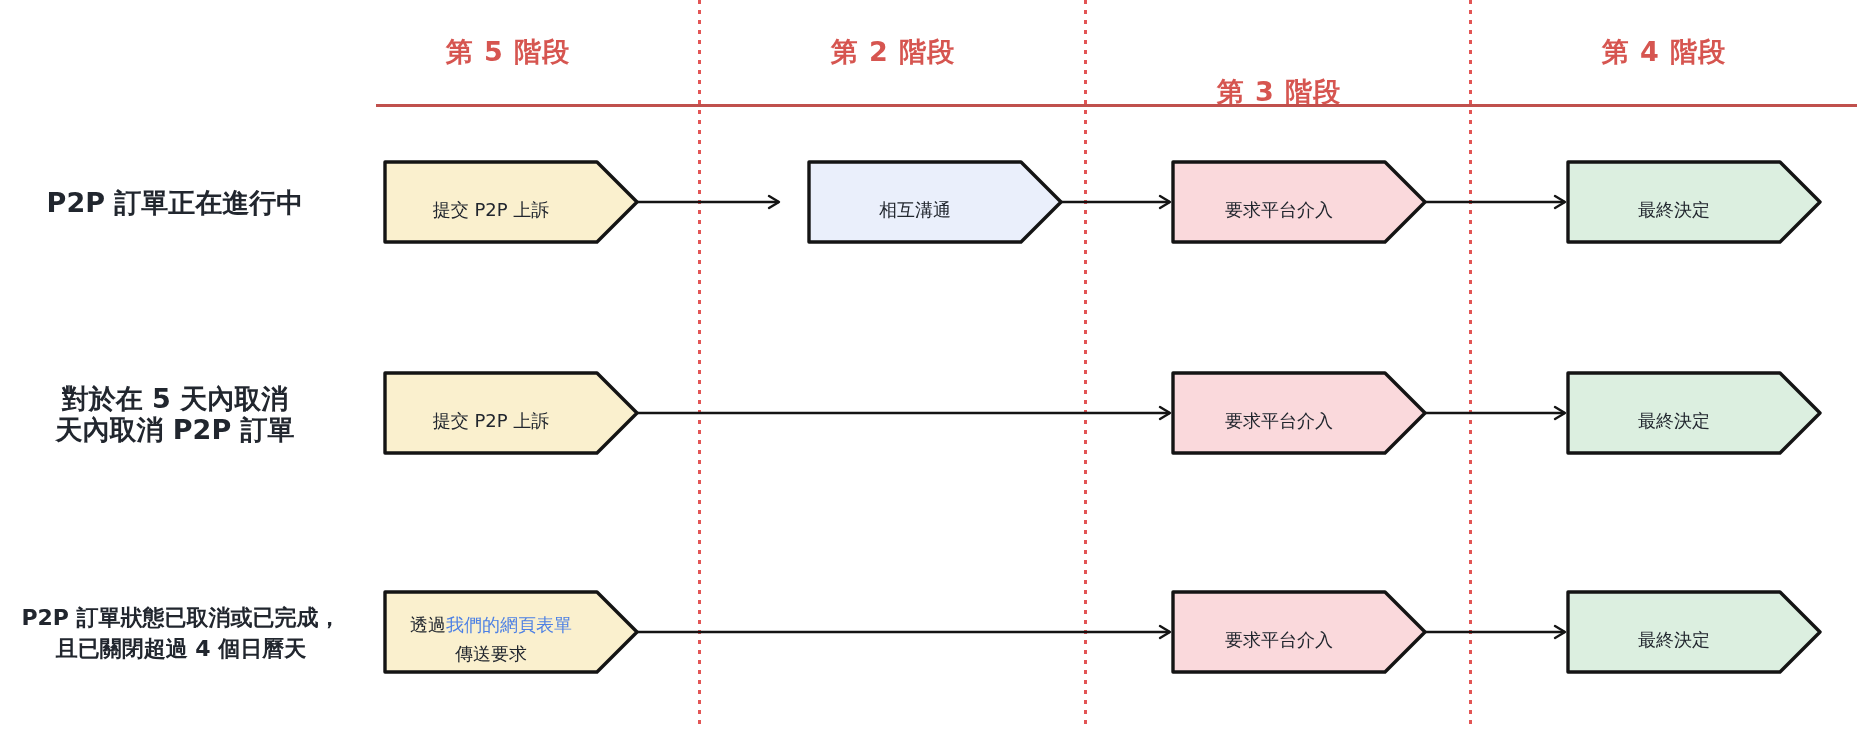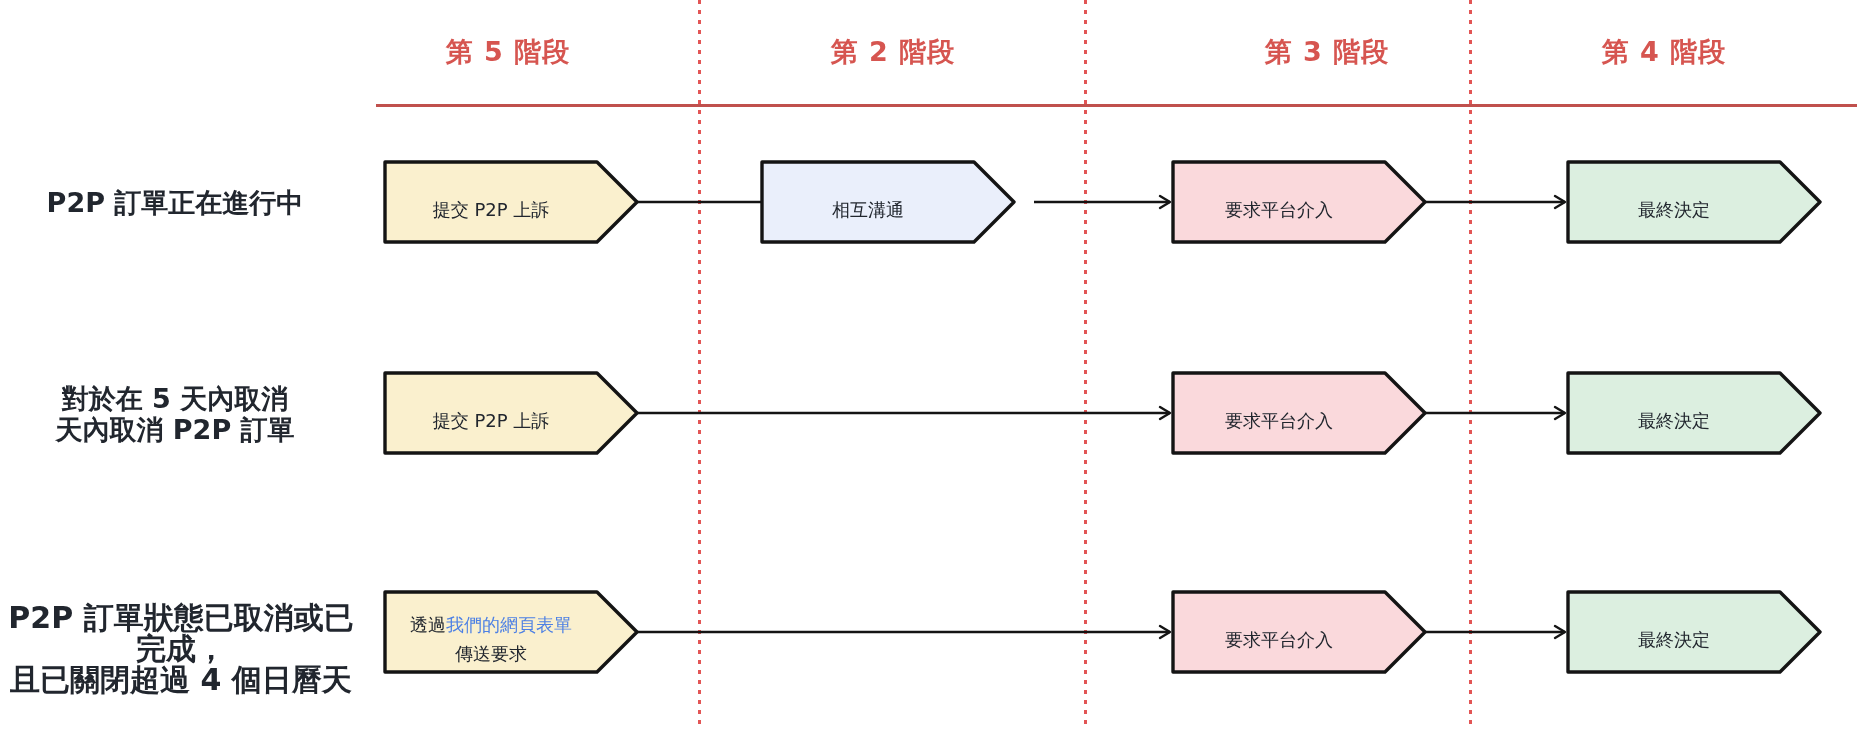--- a/index.html
+++ b/index.html
@@ -12,45 +12,45 @@
     position:absolute;top:0;bottom:0;width:3px;
     background-image:repeating-linear-gradient(to bottom,var(--c-dot) 0 4px,transparent 4px 10px);
   }
   .vline-1{left:698px;} .vline-2{left:1084px;} .vline-3{left:1469px;}
   
   .stage-header{
     position:absolute;top:32px;height:40px;width:386px;
     display:flex;align-items:center;justify-content:center;
     font-size:27px;font-weight:bold;color:var(--c-header);letter-spacing:1px;
   }
-  .sh-1{left:315px;} .sh-2{left:700px;} .sh-3{left:1134px;} .sh-4{left:1471px;}
+  .sh-1{left:315px;} .sh-2{left:700px;} .sh-3{left:1086px;margin-top:40px;} .sh-4{left:1471px;}
   .header-rule{
     position:absolute;top:104px;left:376px;right:0;height:3px;background:var(--c-rule);
   }
   
   .row-label{
     position:absolute;left:0;width:350px;text-align:center;
     font-weight:bold;color:var(--c-ink);font-size:27px;line-height:31px;
   }
-  .rl-1{top:187px;} .rl-2{top:383px;} .rl-3{top:602px;font-size:30px;width:362px;}
+  .rl-1{top:187px;} .rl-2{top:383px;} .rl-3{top:602px;font-size:22px;width:362px;}
   
   .node{position:absolute;width:252px;height:80px;}
   .node-svg{position:absolute;left:-4px;top:-4px;width:260px;height:88px;overflow:visible;}
   .poly{stroke:var(--c-border);stroke-width:3.4;stroke-linejoin:round;}
   .fill-yellow{fill:var(--c-yellow);} .fill-blue{fill:var(--c-blue);}
   .fill-pink{fill:var(--c-pink);} .fill-green{fill:var(--c-green);}
   .node-label{
     position:absolute;left:0;top:0;width:212px;height:96px;
     display:flex;align-items:center;justify-content:center;text-align:left;
     font-size:18px;color:var(--c-ink);
   }
   .node-label.small{font-size:18px;font-weight:400;line-height:1.6;flex-direction:column;}
   .link{color:var(--c-link);text-decoration:none;cursor:pointer;}
   
-  .col-1{left:385px;} .col-2{left:762px;padding-left:20px;} .col-3{left:1173px;} .col-4{left:1568px;}
+  .col-1{left:385px;} .col-2{left:809px;padding-left:20px;} .col-3{left:1173px;} .col-4{left:1568px;}
   .rowy-1{top:162px;} .rowy-2{top:373px;} .rowy-3{top:592px;}
   
   .arrows{position:absolute;left:0;top:0;width:1857px;height:729px;pointer-events:none;}
   .arrow-line{stroke:var(--c-border);stroke-width:2.4;}
 </style>
 </head>
 <body>
 
 <div class="canvas">
 

